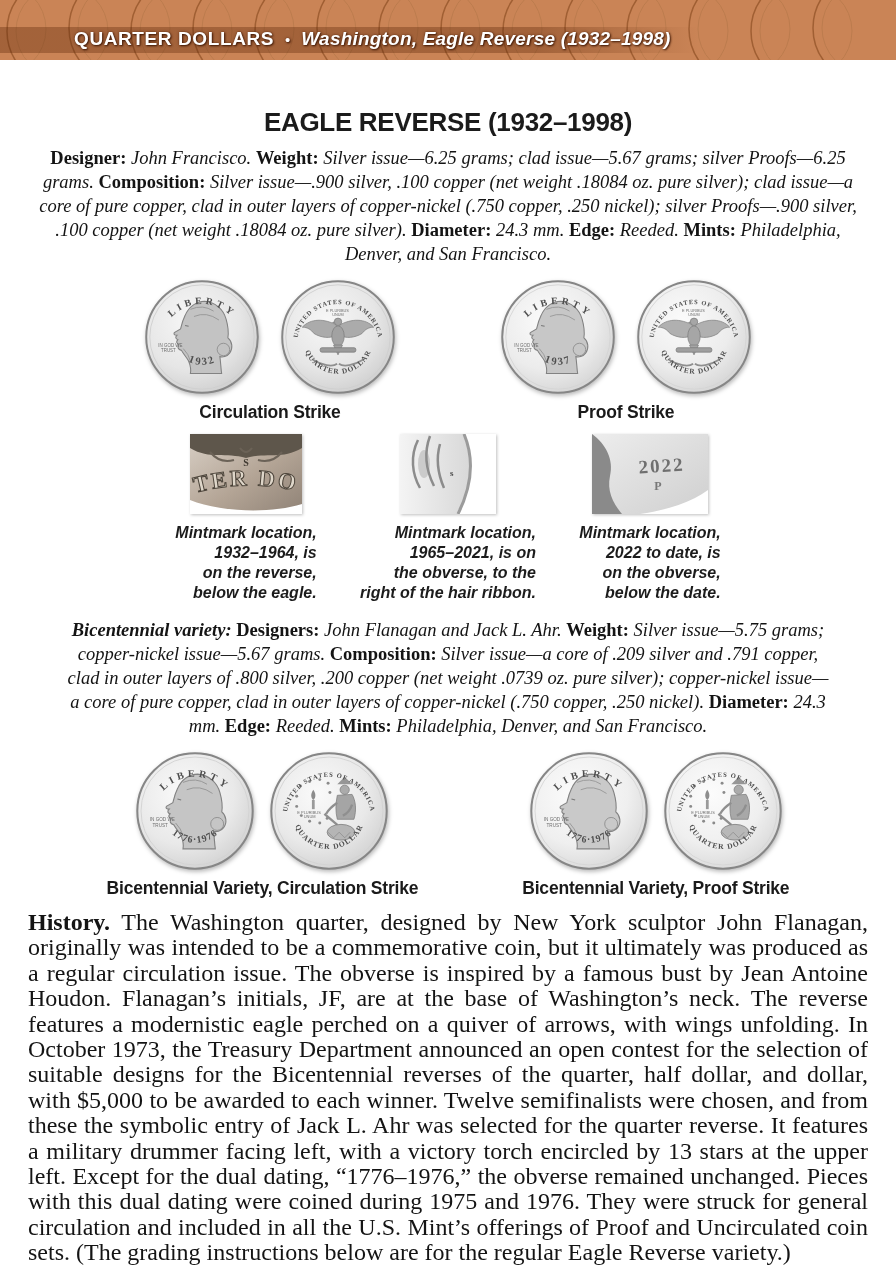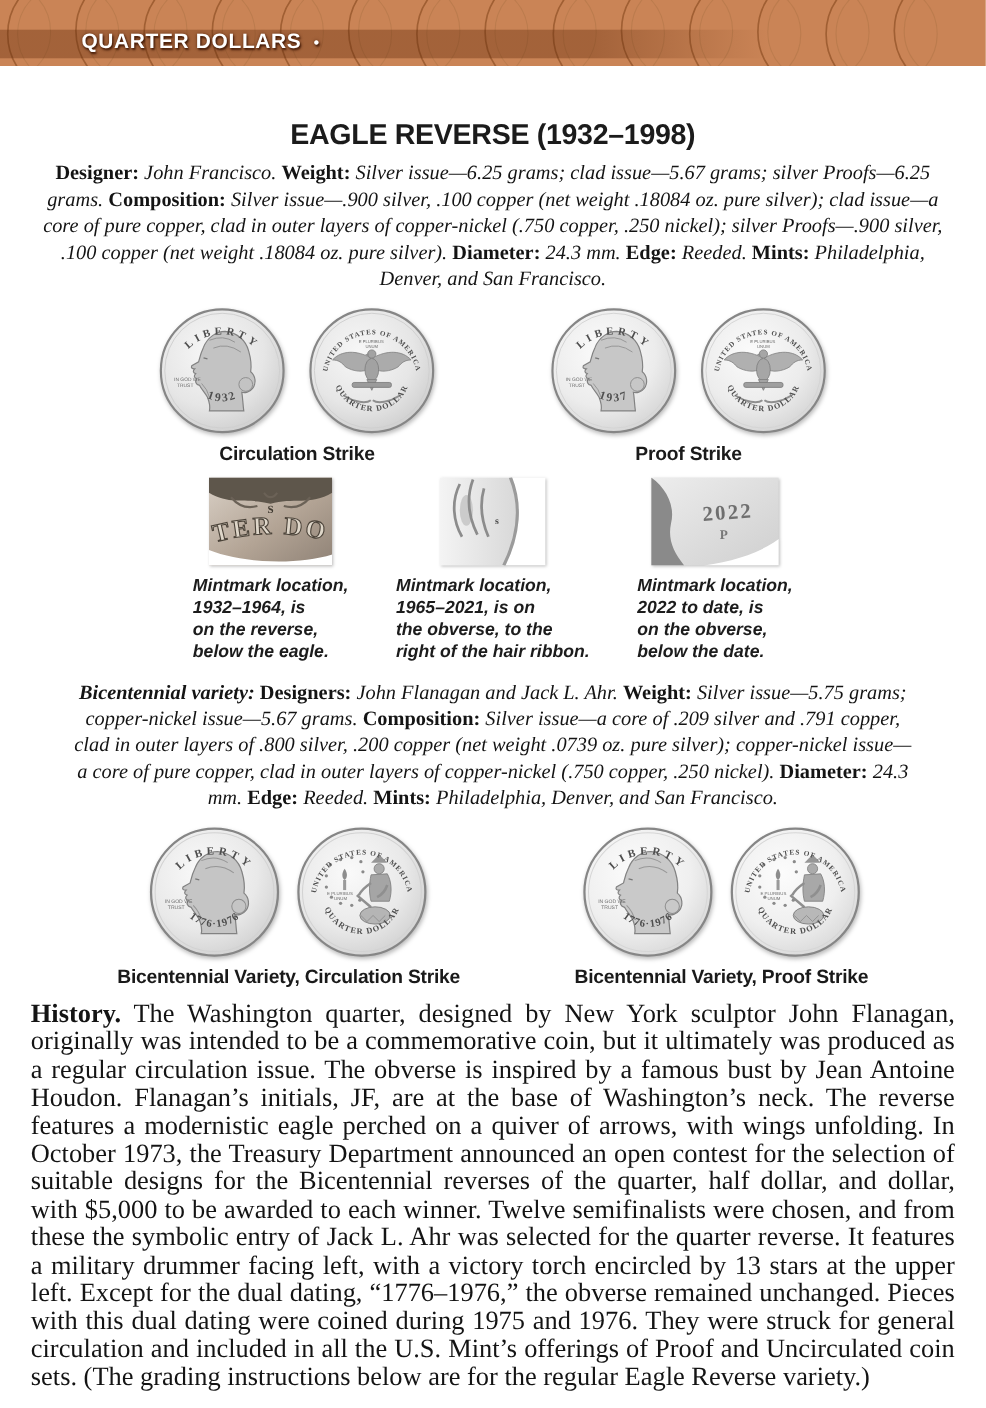--- a/index.html
+++ b/index.html
@@ -34,21 +34,21 @@
   .coin-pair { display:flex; align-items:center; column-gap:20px; }
   .coin-pair.tight { column-gap:14px; }
   svg.coin { filter:drop-shadow(1.5px 2.5px 2px rgba(0,0,0,.28)); }
   .coin-caption { margin-top:7px; font-family:"Liberation Sans", sans-serif; font-weight:bold;
     font-size:17.5px; color:#1a1a1a; letter-spacing:-.2px; }
 
   
   .mintmark-row { display:flex; justify-content:center; align-items:flex-start; column-gap:10px; margin-top:11px; }
   .mintmark-col { width:192px; display:flex; flex-direction:column; align-items:center; }
   .mm-img { filter:drop-shadow(1px 1.5px 1.5px rgba(0,0,0,.25)); }
-  .mm-caption { margin-top:9px; text-align:left; white-space:pre-line;
+  .mm-caption { margin-top:9px; text-align:right; white-space:pre-line;
     font-family:"Liberation Sans", sans-serif; font-weight:bold; font-style:italic;
     font-size:16px; line-height:20px; color:#1c1c1c; }
 
   .bicent { width:768px; margin-top:15px; }
 
   
   .history { margin:11px 28px 0 28px; text-align:justify; font-size:24px; line-height:25.4px; color:#141414; }
   .history b { font-weight:bold; }
 
   
@@ -98,20 +98,21 @@
         <circle cx="682" cy="31" r="46"></circle>
       <circle cx="744" cy="29" r="46"></circle>
         <circle cx="806" cy="31" r="46"></circle>
         <circle cx="868" cy="28" r="46"></circle>
     </g>
   </svg>
   <div class="header-titlebar"></div>
   <div class="header-text">
     <span class="sect">QUARTER DOLLARS</span>
     <span class="bullet">•</span>
+    <span class="subj">Washington, Eagle Reverse (1932–1998)</span>
   </div>
 </div>
 
 <h1 class="page-title">
   <br>
   <span>EAGLE REVERSE (1932–1998)</span>
 </h1>
 
 <p class="specs">
   <b>Designer:</b>

